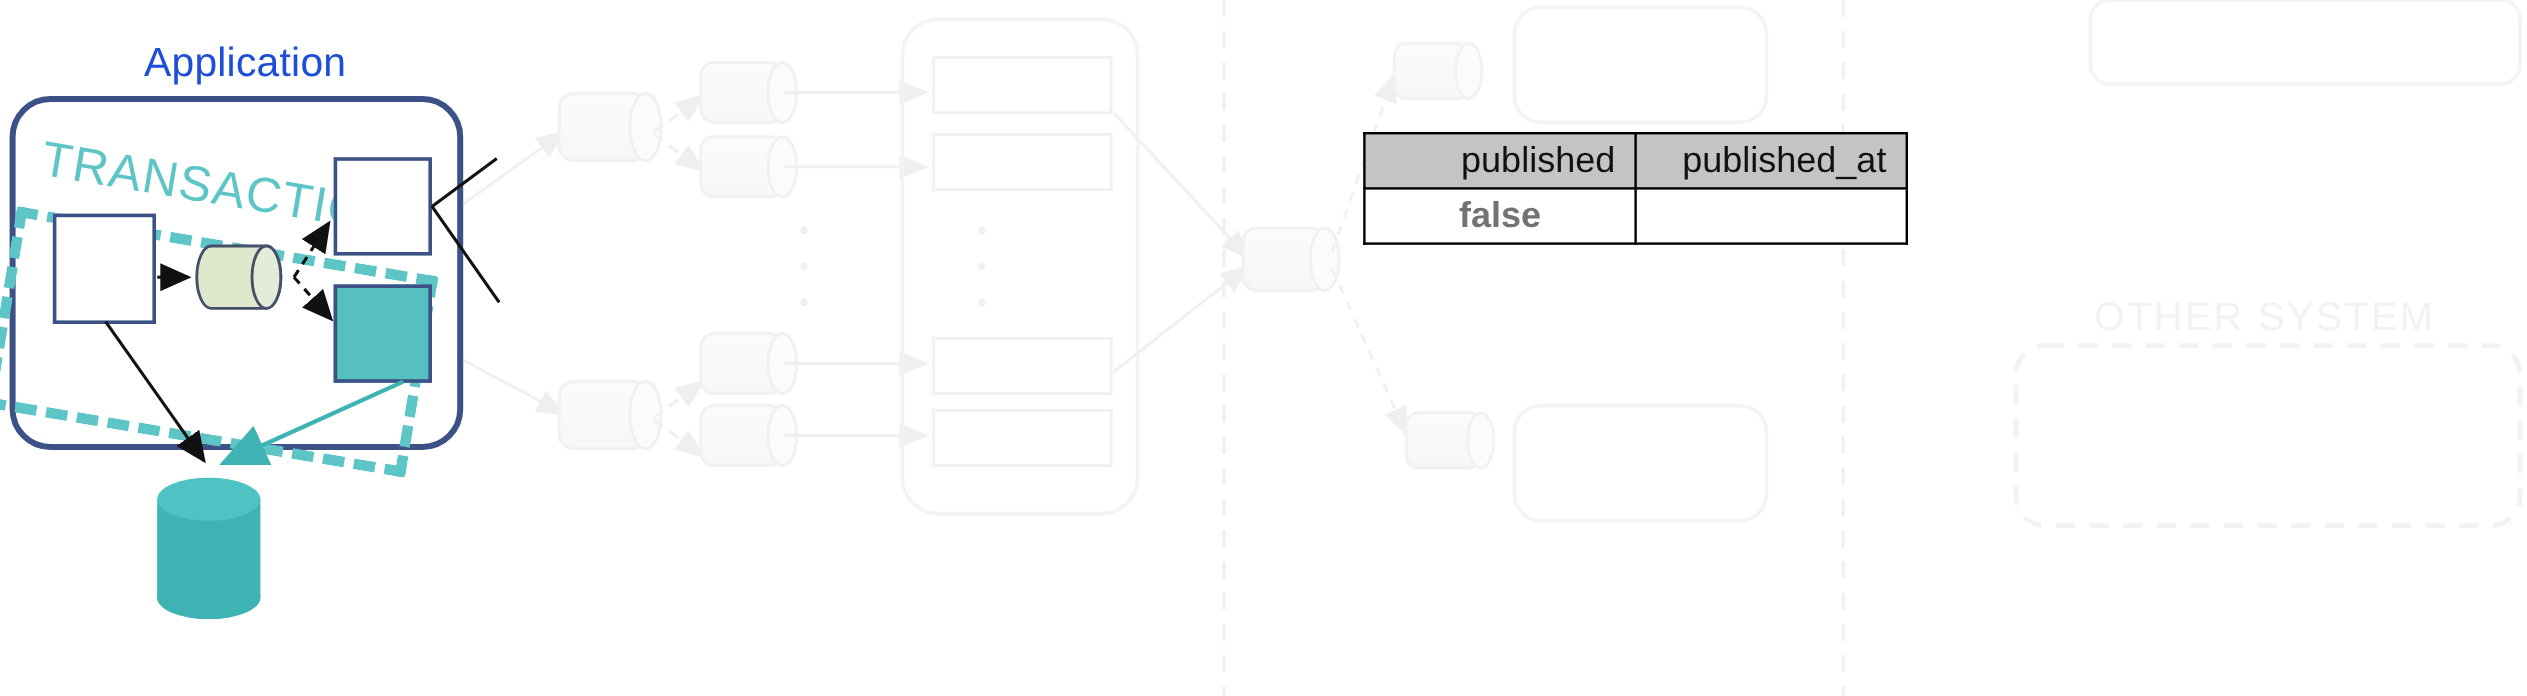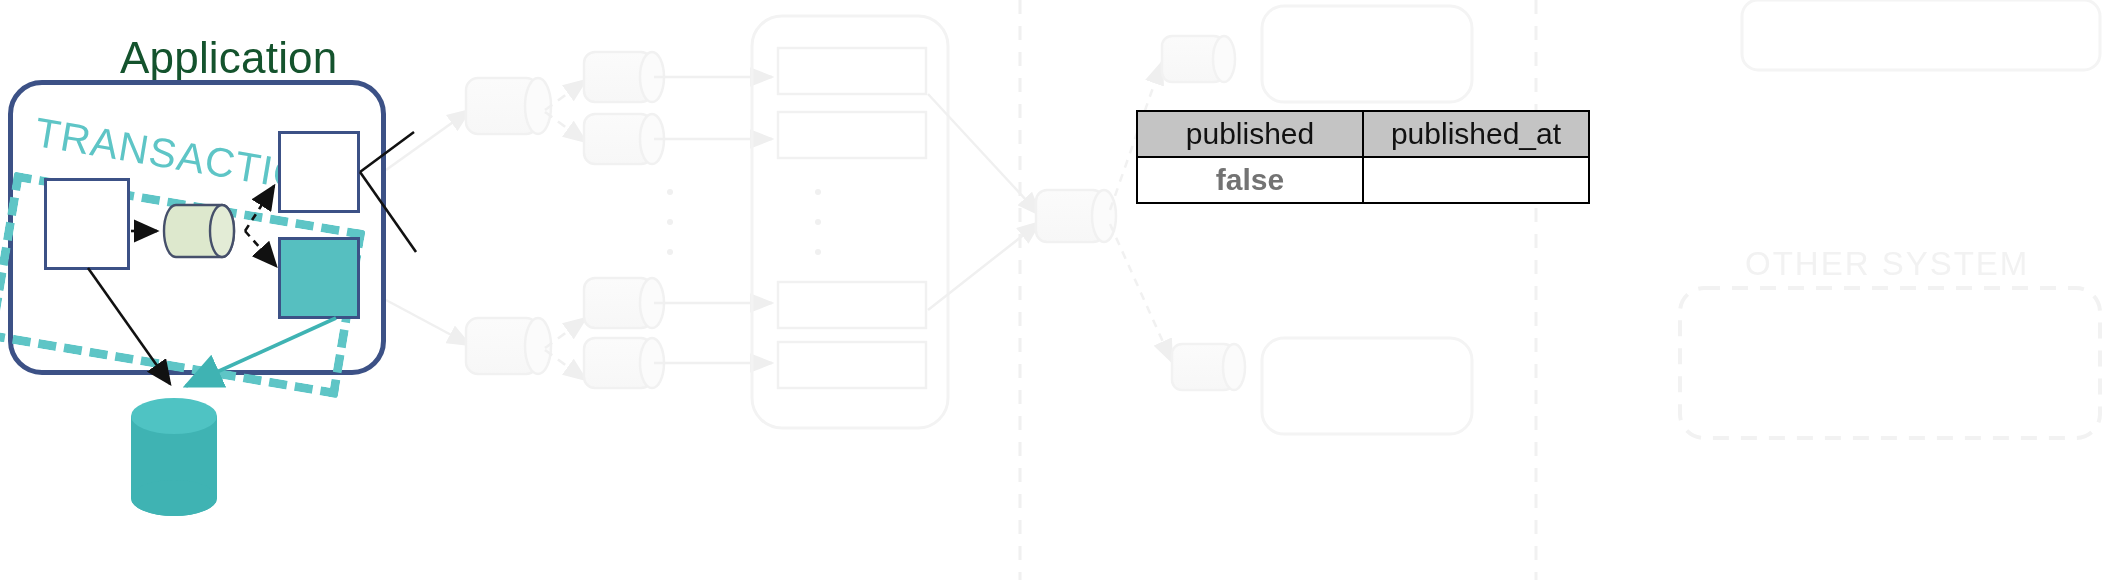--- a/index.html
+++ b/index.html
@@ -16,22 +16,22 @@
     width:2106px;height:580px;
     background:#ffffff;
   }
 
   
   .abs{position:absolute;}
 
   
   #app-title{
     left:120px;top:33px;
-    font-size:44px;
-    color:#14532d;
+    font-size:34px;
+    color:#1d4ed8;
     letter-spacing:0.2px;
     white-space:nowrap;
   }
   #app-container{
     left:8px;top:80px;
     width:378px;height:295px;
     border:5px solid #3c5186;
     border-radius:34px;
     background:#ffffff;
     box-sizing:border-box;
@@ -98,20 +98,21 @@
     min-width:192px;
     text-align:center;
     font-size:30px;
     font-weight:400;
     padding:0 16px;
     color:#111111;
   }
   #record-table thead th{
     background:#c4c4c4;
     font-weight:400;
+    text-align:right;
   }
   #record-table td.val-true,
   #record-table td.val-false{
     color:#737373;
     font-weight:bold;
   }
   #record-table td.empty{ color:transparent; }
 
   
   #ghost-layer{

